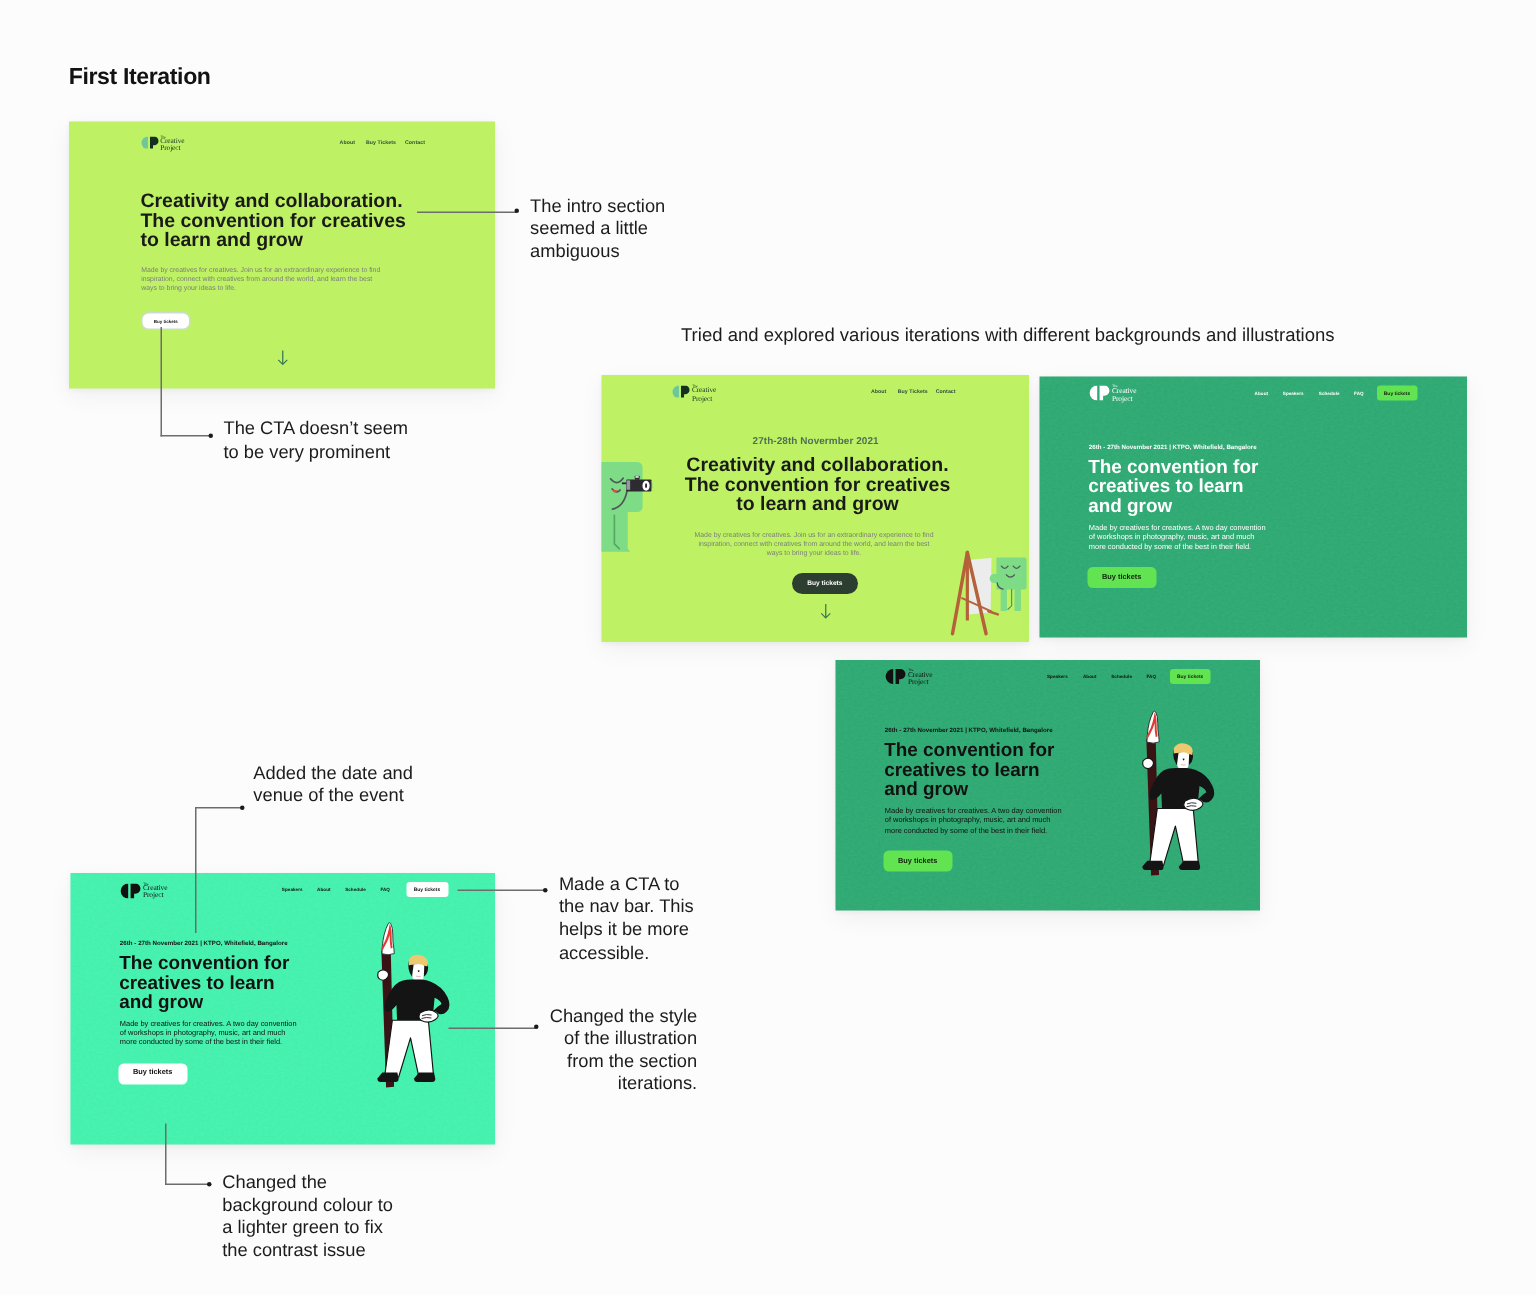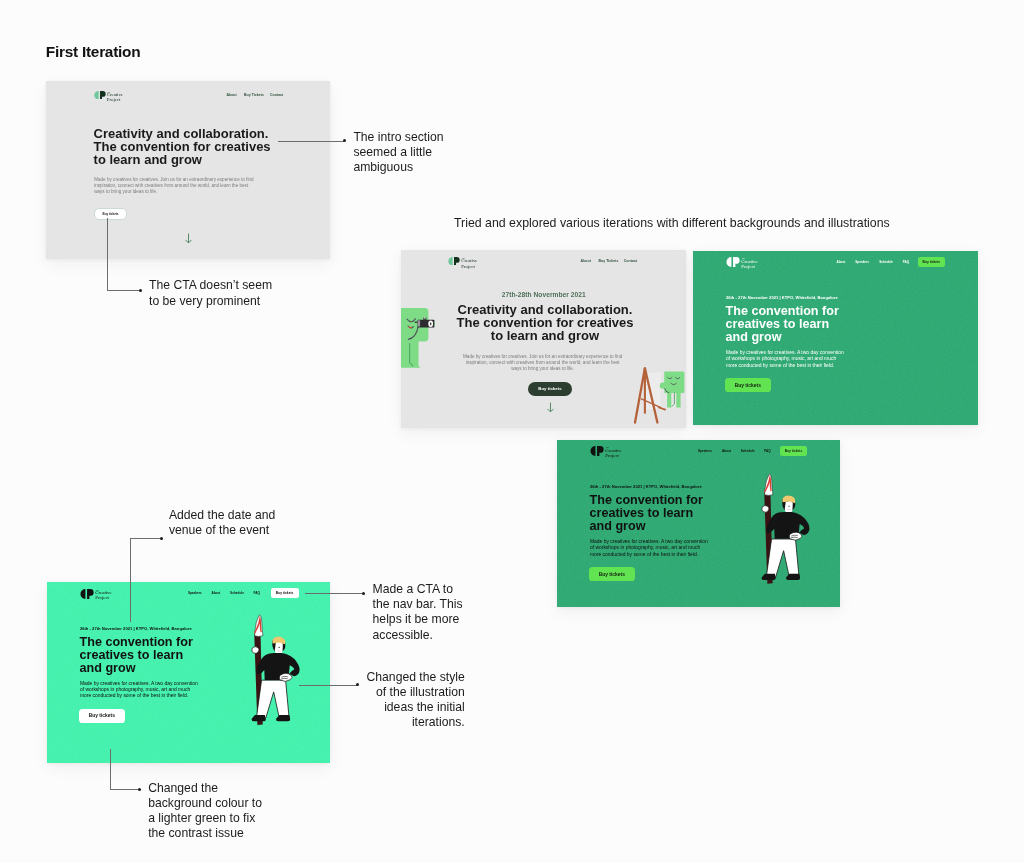--- a/index.html
+++ b/index.html
@@ -12,21 +12,21 @@
   #page-title{left:45.8px;top:43.4px;font-size:15.4px;font-weight:bold;color:#121212;letter-spacing:-0.25px;}
 
   .anno{position:absolute;z-index:6;font-size:12.2px;line-height:15.2px;color:#1c1c1c;white-space:nowrap;}
   .leader{position:absolute;background:#6d6d6d;z-index:5;}
   .leader.h{height:1px;}
   .leader.v{width:1px;}
   .dot{position:absolute;width:3.2px;height:3.2px;border-radius:50%;background:#1b1b1b;z-index:6;}
   .caption{position:absolute;font-size:12.35px;color:#1c1c1c;white-space:nowrap;}
 
   .card{position:absolute;overflow:hidden;}
-  .card.white{background:#e5e5e5;box-shadow:0 1px 4px rgba(0,0,0,0.05), 0 5px 16px rgba(0,0,0,0.05);}
+  .card.white{background:#bef264;box-shadow:0 1px 4px rgba(0,0,0,0.05), 0 5px 16px rgba(0,0,0,0.05);}
   .card.green{box-shadow:0 1px 4px rgba(0,0,0,0.05), 0 5px 16px rgba(0,0,0,0.05);}
 
   .logo{display:flex;align-items:flex-start;}
   .logo svg{flex:none;}
   .brandtext{font-family:"Liberation Serif",serif;color:#14301F;line-height:1;margin-left:1.1px;margin-top:0.2px;}
   .brandtext .bt-the{font-size:calc(var(--bs,4.9px) * 0.45);letter-spacing:.02px;margin-left:.2px;}
   .brandtext .bt-l1{font-size:var(--bs,4.9px);letter-spacing:-.05px;margin-top:.2px;}
   .brandtext .bt-l2{font-size:var(--bs,4.9px);letter-spacing:-.05px;margin-top:.35px;}
 
   .c1nav{font-size:3.5px;font-weight:bold;color:#2F4F3B;letter-spacing:.04px;white-space:nowrap;}
@@ -128,21 +128,21 @@
     <div>the nav bar. This</div>
     <div>helps it be more</div>
     <div>accessible.</div>
   </div>
 
   <div class="leader h" style="left:298.9px;top:684.5px;width:58px;"></div>
   <div class="dot" style="left:355.9px;top:683.2px;"></div>
   <div class="anno" style="left:366.5px;top:669.5px;text-align:right;">
     <div>Changed the style</div>
     <div>of the illustration</div>
-    <div>ideas the initial</div>
+    <div>from the section</div>
     <div>iterations.</div>
   </div>
 
   <div class="leader v" style="left:109.7px;top:748.8px;height:41px;"></div>
   <div class="leader h" style="left:109.7px;top:789.3px;width:29.5px;"></div>
   <div class="dot" style="left:138px;top:788.1px;"></div>
   <div class="anno" style="left:148.2px;top:780.8px;">
     <div>Changed the</div>
     <div>background colour to</div>
     <div>a lighter green to fix</div>

